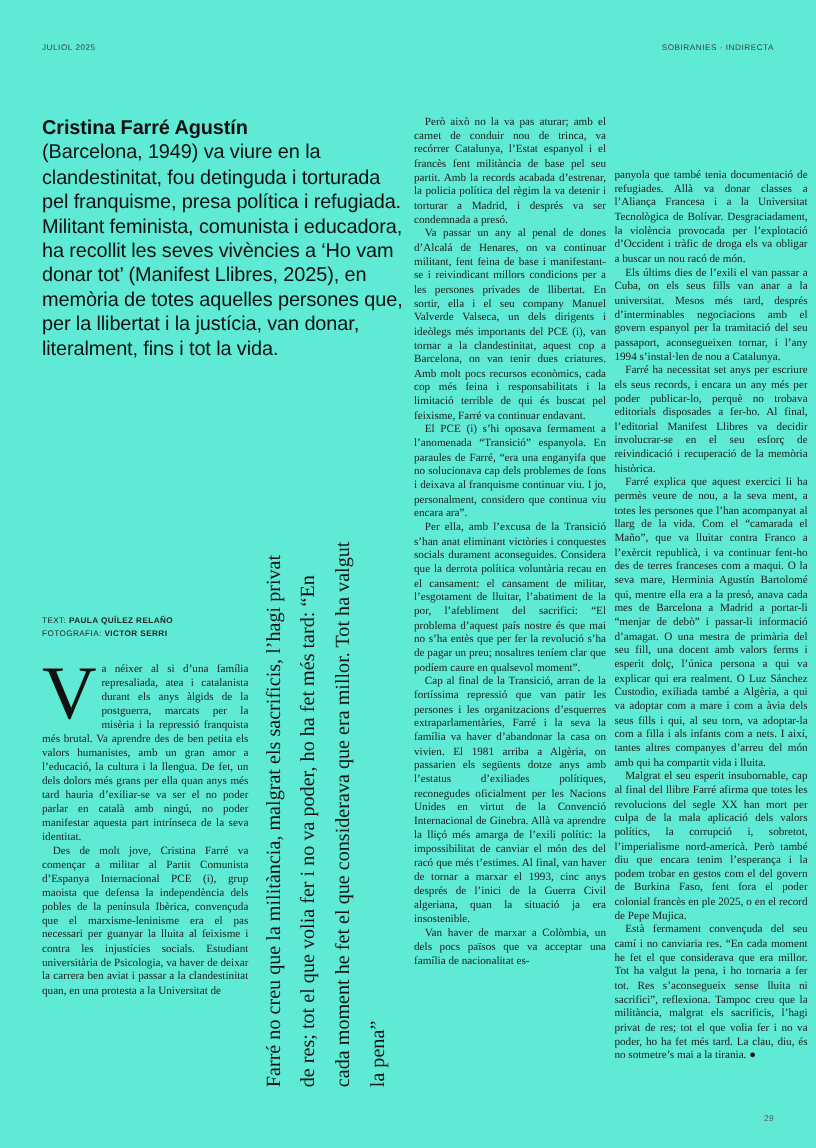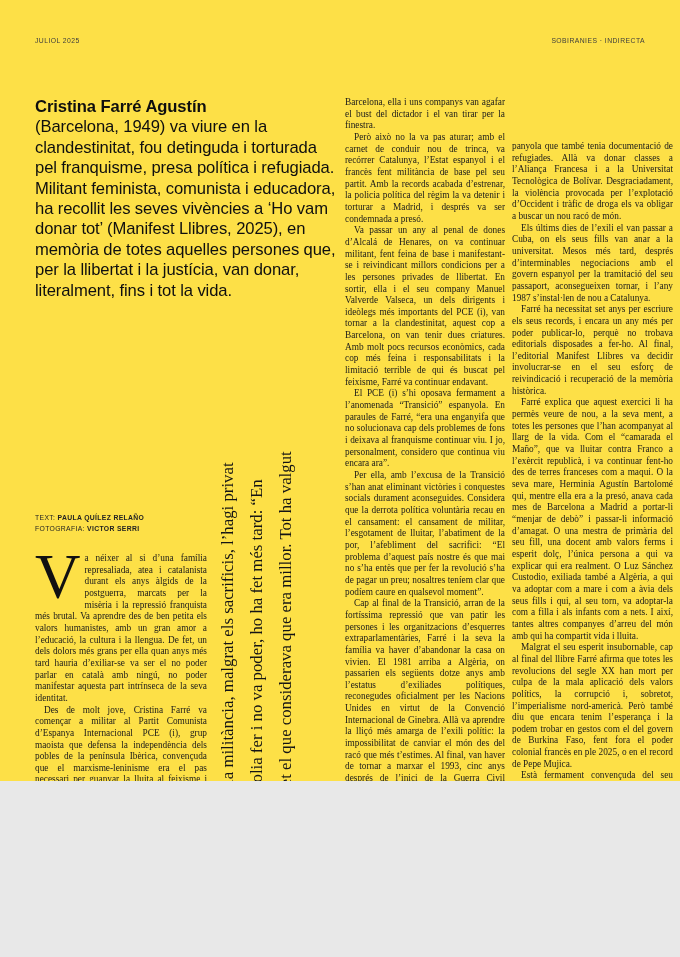--- a/index.html
+++ b/index.html
@@ -1,22 +1,22 @@
 <!DOCTYPE html>
 <html lang="ca"><head>
 <meta charset="utf-8">
 <style>
   * { margin: 0; padding: 0; box-sizing: border-box; }
   html, body { background: #e8e8e8; }
   .page {
     position: relative;
     width: 680px;
-    height: 781px;
+    height: 957px;
     margin: 0 auto;
-    background: #fde047;
+    background: #5eead4;
     font-family: "Liberation Sans", sans-serif;
     color: #1c1c1c;
     overflow: hidden;
   }
   
   .running-head {
     position: absolute;
     top: 37px; left: 35px; right: 35px;
     display: flex;
     justify-content: space-between;
@@ -122,31 +122,31 @@
   <div class="bodycol" id="col-1">
     <p><span class="dropcap">V</span><span>a néixer al si d’una família represaliada, atea i catalanista durant els anys àlgids de la postguerra, marcats per la misèria i la repressió franquista més brutal. Va aprendre des de ben petita els valors humanistes, amb un gran amor a l’educació, la cultura i la llengua. De fet, un dels dolors més grans per ella quan anys més tard hauria d’exiliar-se va ser el no poder parlar en català amb ningú, no poder manifestar aquesta part intrínseca de la seva identitat.</span></p>
     <p class="indent">Des de molt jove, Cristina Farré va començar a militar al Partit Comunista d’Espanya Internacional PCE (i), grup maoista que defensa la independència dels pobles de la península Ibèrica, convençuda que el marxisme-leninisme era el pas necessari per guanyar la lluita al feixisme i contra les injustícies socials. Estudiant universitària de Psicologia, va haver de deixar la carrera ben aviat i passar a la clandestinitat quan, en una protesta a la Universitat de</p>
   </div>
 
   <div class="pullquote-box">
     <div class="pullquote-rotor">Farré no creu que la militància, malgrat els sacrificis, l’hagi privat de res; tot el que volia fer i no va poder, ho ha fet més tard: “En cada moment he fet el que considerava que era millor. Tot ha valgut la pena”</div>
   </div>
 
   <div class="bodycol" id="col-2">
-    <p>Barcelona, ella i uns companys van agafar el bust del dictador i el van tirar per la finestra.</p>
     <p class="indent">Però això no la va pas aturar; amb el carnet de conduir nou de trinca, va recórrer Catalunya, l’Estat espanyol i el francès fent militància de base pel seu partit. Amb la records acabada d’estrenar, la policia política del règim la va detenir i torturar a Madrid, i després va ser condemnada a presó.</p>
     <p class="indent">Va passar un any al penal de dones d’Alcalá de Henares, on va continuar militant, fent feina de base i manifestant-se i reivindicant millors condicions per a les persones privades de llibertat. En sortir, ella i el seu company Manuel Valverde Valseca, un dels dirigents i ideòlegs més importants del PCE (i), van tornar a la clandestinitat, aquest cop a Barcelona, on van tenir dues criatures. Amb molt pocs recursos econòmics, cada cop més feina i responsabilitats i la limitació terrible de qui és buscat pel feixisme, Farré va continuar endavant.</p>
     <p class="indent">El PCE (i) s’hi oposava fermament a l’anomenada “Transició” espanyola. En paraules de Farré, “era una enganyifa que no solucionava cap dels problemes de fons i deixava al franquisme continuar viu. I jo, personalment, considero que continua viu encara ara”.</p>
     <p class="indent">Per ella, amb l’excusa de la Transició s’han anat eliminant victòries i conquestes socials durament aconseguides. Considera que la derrota política voluntària recau en el cansament: el cansament de militar, l’esgotament de lluitar, l’abatiment de la por, l’afebliment del sacrifici: “El problema d’aquest país nostre és que mai no s’ha entès que per fer la revolució s’ha de pagar un preu; nosaltres teníem clar que podíem caure en qualsevol moment”.</p>
     <p class="indent">Cap al final de la Transició, arran de la fortíssima repressió que van patir les persones i les organitzacions d’esquerres extraparlamentàries, Farré i la seva la família va haver d’abandonar la casa on vivien. El 1981 arriba a Algèria, on passarien els següents dotze anys amb l’estatus d’exiliades polítiques, reconegudes oficialment per les Nacions Unides en virtut de la Convenció Internacional de Ginebra. Allà va aprendre la lliçó més amarga de l’exili polític: la impossibilitat de canviar el món des del racó que més t’estimes. Al final, van haver de tornar a marxar el 1993, cinc anys després de l’inici de la Guerra Civil algeriana, quan la situació ja era insostenible.</p>
+    <p class="indent">Van haver de marxar a Colòmbia, un dels pocs països que va acceptar una família de nacionalitat es-</p>
   </div>
 
   <div class="bodycol" id="col-3">
     <p>panyola que també tenia documentació de refugiades. Allà va donar classes a l’Aliança Francesa i a la Universitat Tecnològica de Bolívar. Desgraciadament, la violència provocada per l’explotació d’Occident i tràfic de droga els va obligar a buscar un nou racó de món.</p>
-    <p class="indent">Els últims dies de l’exili el van passar a Cuba, on els seus fills van anar a la universitat. Mesos més tard, després d’interminables negociacions amb el govern espanyol per la tramitació del seu passaport, aconsegueixen tornar, i l’any 1987 s’instal·len de nou a Catalunya.</p>
+    <p class="indent">Els últims dies de l’exili el van passar a Cuba, on els seus fills van anar a la universitat. Mesos més tard, després d’interminables negociacions amb el govern espanyol per la tramitació del seu passaport, aconsegueixen tornar, i l’any 1994 s’instal·len de nou a Catalunya.</p>
     <p class="indent">Farré ha necessitat set anys per escriure els seus records, i encara un any més per poder publicar-lo, perquè no trobava editorials disposades a fer-ho. Al final, l’editorial Manifest Llibres va decidir involucrar-se en el seu esforç de reivindicació i recuperació de la memòria històrica.</p>
     <p class="indent">Farré explica que aquest exercici li ha permès veure de nou, a la seva ment, a totes les persones que l’han acompanyat al llarg de la vida. Com el “camarada el Maño”, que va lluitar contra Franco a l’exèrcit republicà, i va continuar fent-ho des de terres franceses com a maqui. O la seva mare, Herminia Agustín Bartolomé qui, mentre ella era a la presó, anava cada mes de Barcelona a Madrid a portar-li “menjar de debò” i passar-li informació d’amagat. O una mestra de primària del seu fill, una docent amb valors ferms i esperit dolç, l’única persona a qui va explicar qui era realment. O Luz Sánchez Custodio, exiliada també a Algèria, a qui va adoptar com a mare i com a àvia dels seus fills i qui, al seu torn, va adoptar-la com a filla i als infants com a nets. I així, tantes altres companyes d’arreu del món amb qui ha compartit vida i lluita.</p>
     <p class="indent">Malgrat el seu esperit insubornable, cap al final del llibre Farré afirma que totes les revolucions del segle XX han mort per culpa de la mala aplicació dels valors polítics, la corrupció i, sobretot, l’imperialisme nord-americà. Però també diu que encara tenim l’esperança i la podem trobar en gestos com el del govern de Burkina Faso, fent fora el poder colonial francès en ple 2025, o en el record de Pepe Mujica.</p>
     <p class="indent">Està fermament convençuda del seu camí i no canviaria res. “En cada moment he fet el que considerava que era millor. Tot ha valgut la pena, i ho tornaria a fer tot. Res s’aconsegueix sense lluita ni sacrifici”, reflexiona. Tampoc creu que la militància, malgrat els sacrificis, l’hagi privat de res; tot el que volia fer i no va poder, ho ha fet més tard. La clau, diu, és no sotmetre’s mai a la tirania. ●</p>
   </div>
 
   <div class="folio">29</div>
 
 </div>
 

